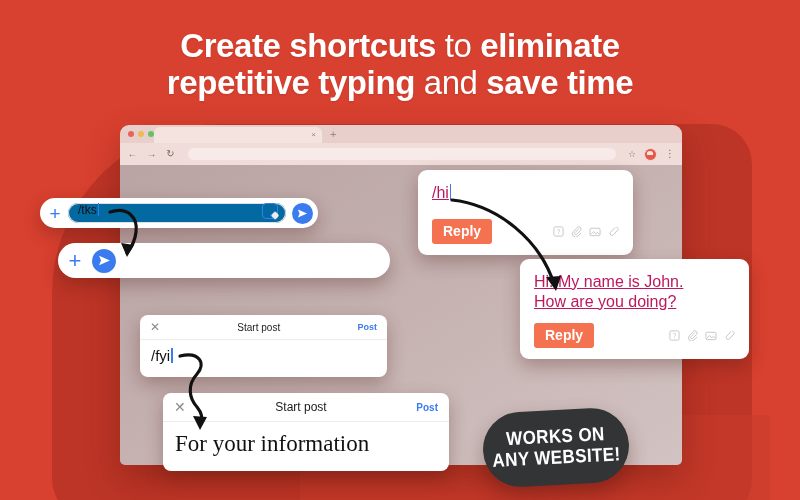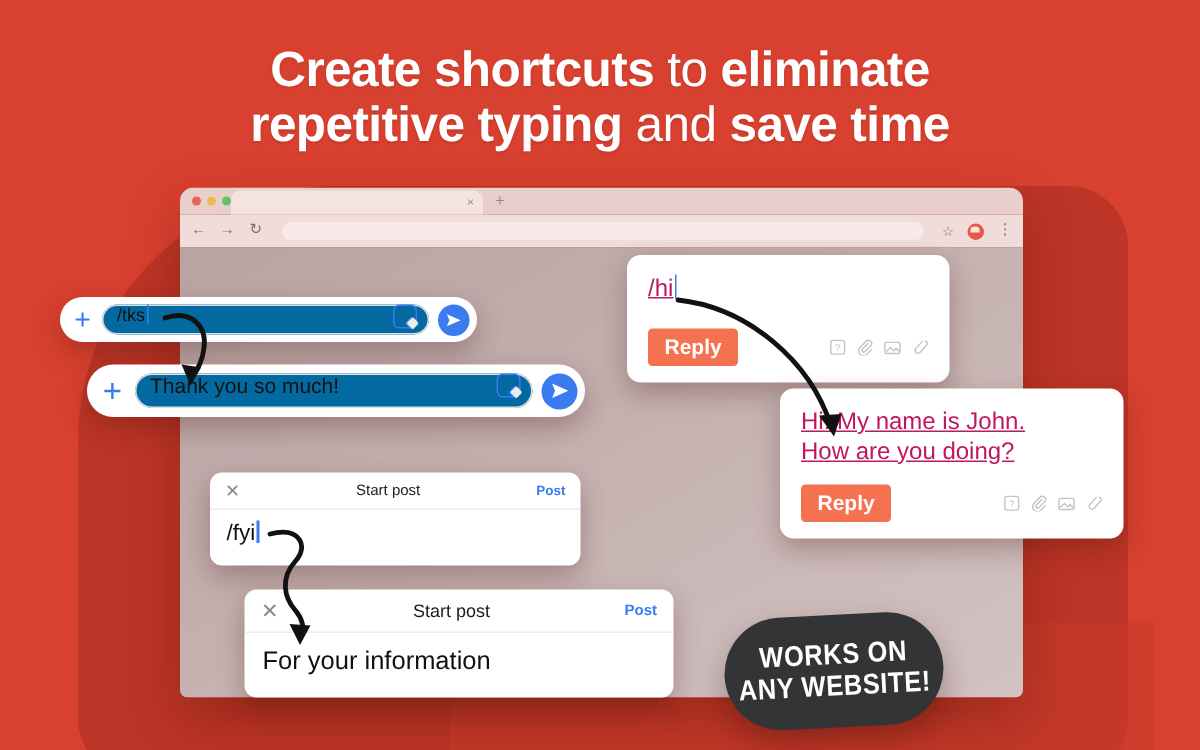--- a/index.html
+++ b/index.html
@@ -168,21 +168,21 @@
   .post1{left:140px;top:315px;width:247px;}
   .post1 .head{padding:6px 10px;}
   .post1 .title{font-size:10px;font-weight:normal;color:#222;}
   .post1 .close{font-size:12px;}
   .post1 .postlink{font-size:9px;}
   .post1 .field{padding:7px 11px 12px 11px;}
   .post1 .field .t{font-size:15px;}
 
   .post2{left:163px;top:393px;width:286px;}
   .post2 .title{font-size:12px;font-weight:normal;color:#1b1b1b;}
-  .post2 .field .t{font-size:17px;}
+  .post2 .field .t{font-size:23px;font-family:Liberation Serif, serif;}
 
   
   .badge{
     position:absolute;left:483px;top:410px;width:146px;height:75px;
     background:#333436;border-radius:38px;
     display:flex;flex-direction:column;align-items:center;justify-content:center;
     transform:rotate(-3deg);
     box-shadow:0 9px 20px rgba(50,10,5,.30);
   }
   .badge .bl{
@@ -242,24 +242,20 @@
     </div>
     <div class="send">
       <svg width="11" height="11" viewBox="0 0 12 12">
           <path d="M1 1.6 L11 6 L1 10.4 L2.8 6 Z" fill="#fff"></path>
         </svg>
     </div>
   </div>
 
   <div class="msgrow row2 shadow">
     <span class="plus">+</span>
-    <div class="msgfield">
-      <span class="txt">Thank you so much!</span>
-      <span class="sticker"></span>
-    </div>
     <div class="send">
       <svg width="13" height="13" viewBox="0 0 12 12">
           <path d="M1 1.6 L11 6 L1 10.4 L2.8 6 Z" fill="#fff"></path>
         </svg>
     </div>
   </div>
 
   <div class="replycard card-hi shadow">
     <div class="body"><span>/hi</span><i class="caret" style="height:16px;"></i></div>
     <div class="footer">

